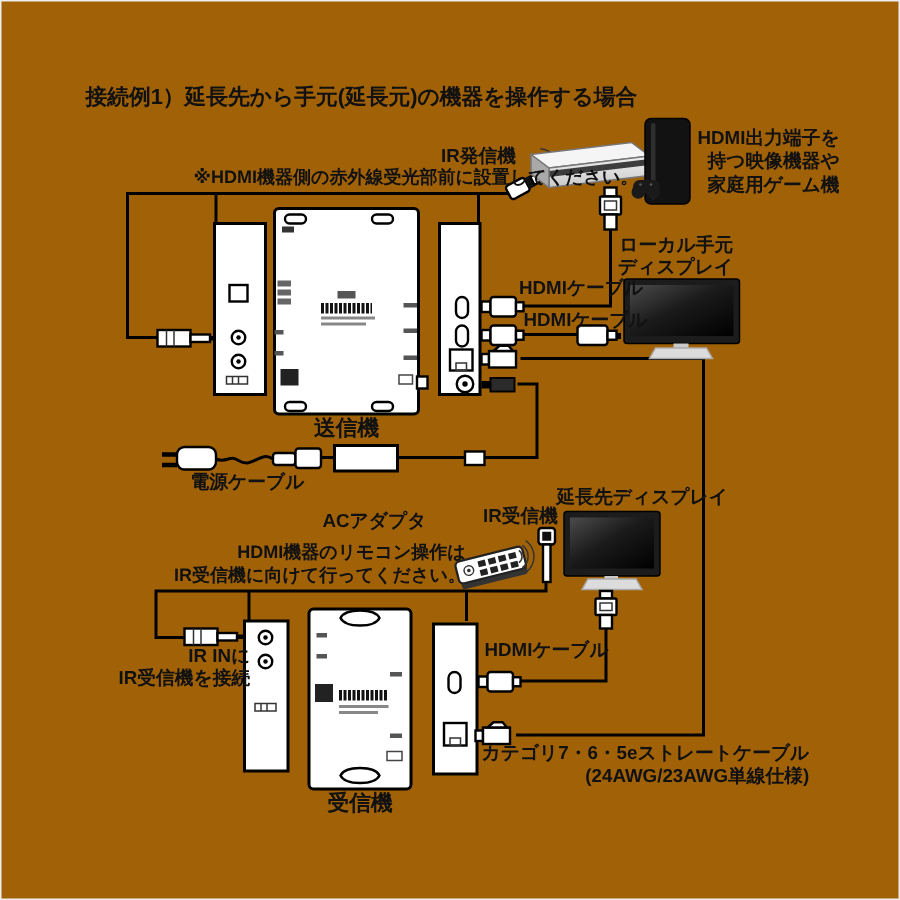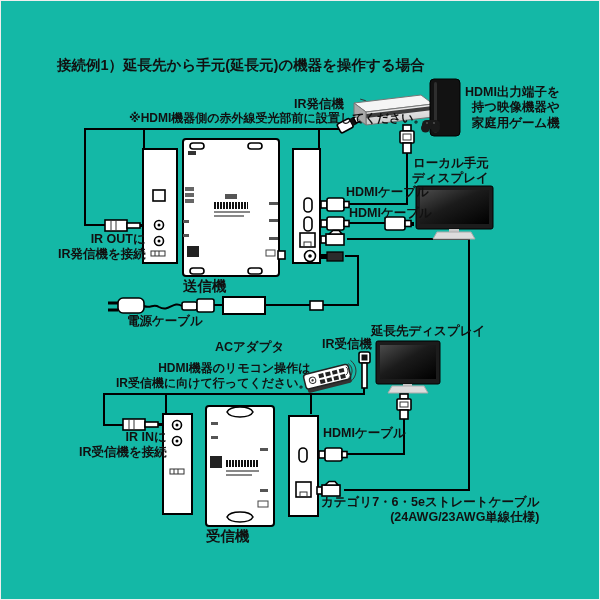--- a/index.html
+++ b/index.html
@@ -1,22 +1,22 @@
 <!DOCTYPE html>
 <html><head>
 <meta charset="utf-8">
 <style>
   html,body{margin:0;padding:0;background:#fff;}
-  #stage{position:relative;width:600px;height:600px;background:#14b8a6;border:1px solid #eee;box-sizing:border-box;
+  #stage{position:relative;width:600px;height:600px;background:#a16207;border:1px solid #eee;box-sizing:border-box;
          font-family:"Liberation Sans","DejaVu Sans",sans-serif;overflow:hidden;}
   .lbl{position:absolute;font-weight:bold;color:#111;white-space:pre-line;line-height:1.22;}
   .t14{font-size:14.5px;}
   .t12{font-size:12.5px;text-align:right;}
   .t11{font-size:12px;margin-left:16px;}
-  .ctr{}
+  .ctr{text-align:center;}
   svg{position:absolute;left:0;top:0;}
   .cable{stroke:#000;stroke-width:2;fill:none;}
   .ol{stroke:#000;stroke-width:1.6;fill:#fff;}
   .ol2{stroke:#000;stroke-width:2;fill:#fff;}
   .thin{stroke:#333;stroke-width:1;fill:none;}
 </style>
 </head>
 <body>
 
 <div id="stage">
@@ -286,22 +286,20 @@
   <div class="lbl t12" style="left:293px;top:96px;">IR発信機</div>
   <div class="lbl t11" style="left:112px;top:110px;">※HDMI機器側の赤外線受光部前に設置してください。</div>
   <div class="lbl t12" style="left:464px;top:84px;">HDMI出力端子を
 持つ映像機器や
 家庭用ゲーム機</div>
   <div class="lbl t12" style="left:411px;top:155px;">ローカル手元
 ディスプレイ</div>
 
   <div class="lbl t12" style="left:345px;top:184px;">HDMIケーブル</div>
   <div class="lbl t12" style="left:348px;top:205px;">HDMIケーブル</div>
-  <div class="lbl t12" style="left:57px;top:231px;">IR OUTに
-IR発信機を接続</div>
   <div class="lbl t14 ctr" style="left:182px;top:277px;width:96px;">送信機</div>
 
   <div class="lbl t12" style="left:126px;top:313px;">電源ケーブル</div>
   <div class="lbl t12" style="left:214px;top:315px;margin-top:24px;">ACアダプタ</div>
 
   <div class="lbl t12" style="left:370px;top:323px;">延長先ディスプレイ</div>
   <div class="lbl t12" style="left:321px;top:336px;">IR受信機</div>
   <div class="lbl t12" style="left:115px;top:360px;font-size:12px;">HDMI機器のリモコン操作は
 IR受信機に向けて行ってください。</div>
 

